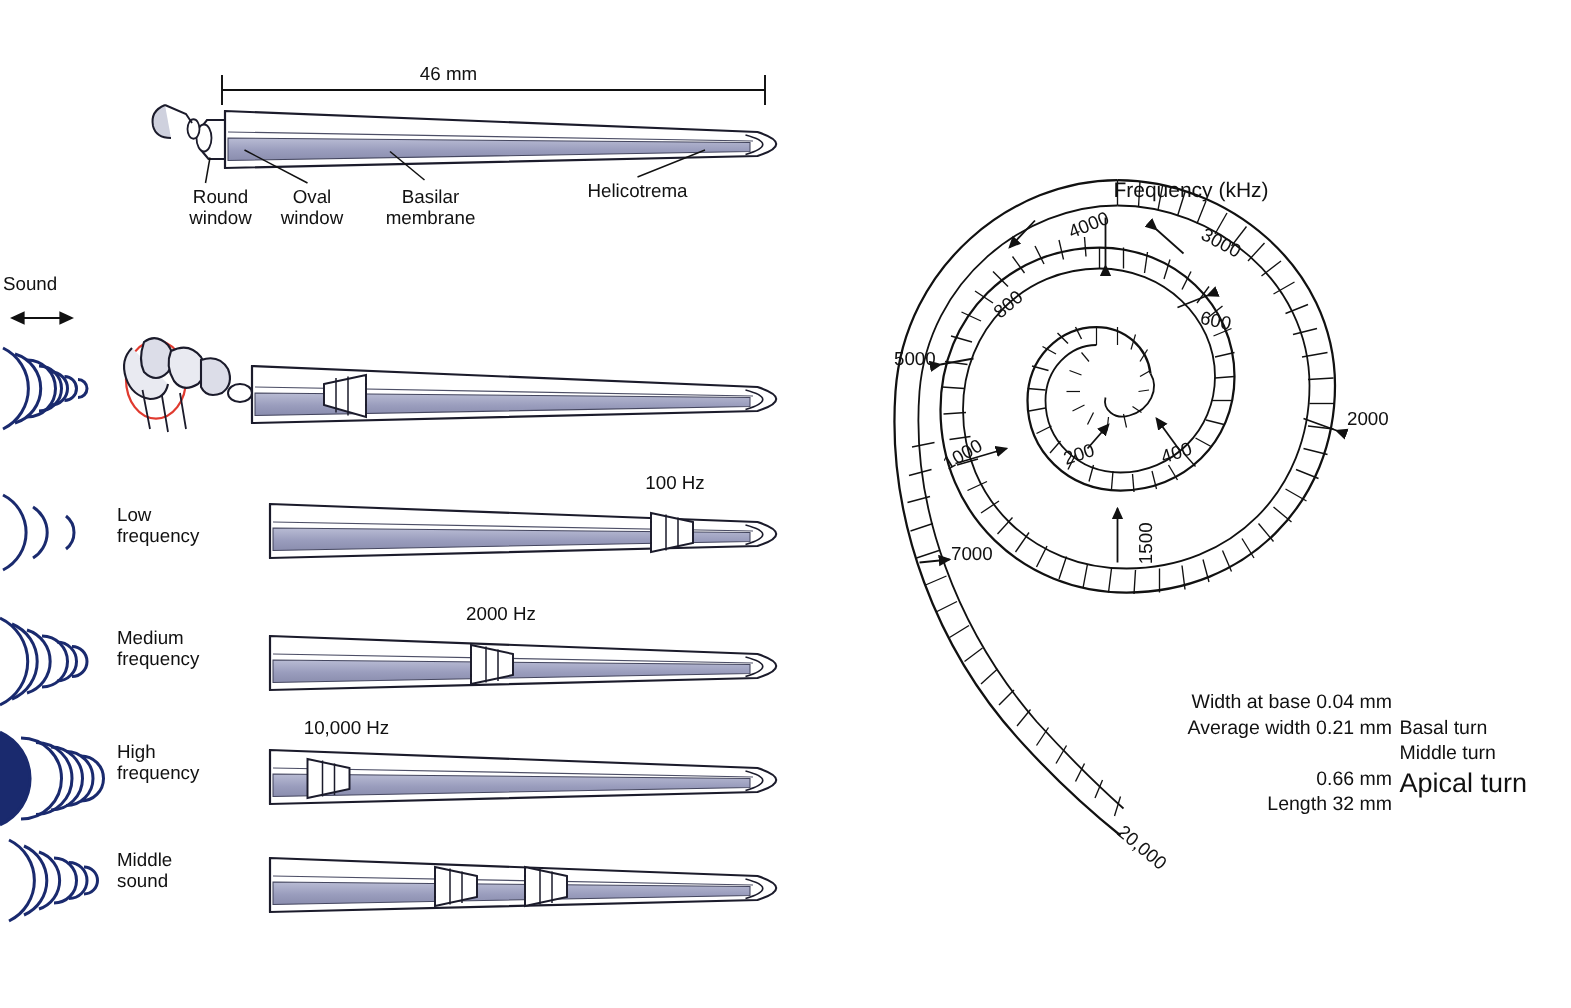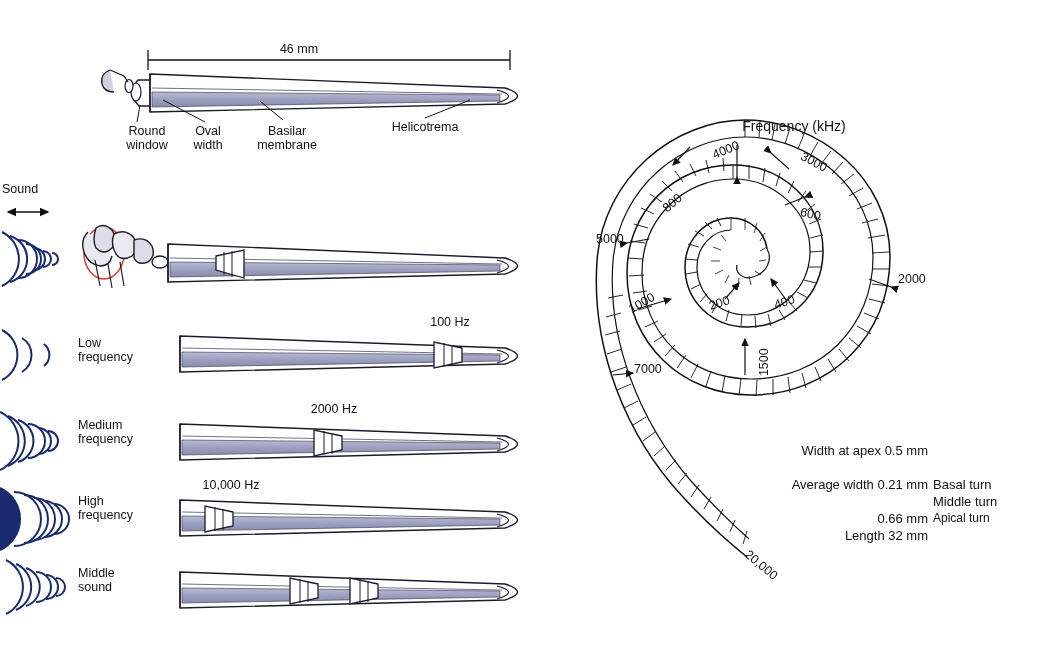--- a/index.html
+++ b/index.html
@@ -355,21 +355,21 @@
         <line x1="-132" y1="110" x2="-112" y2="108" marker-end="url(#arrowEnd)"></line>
       </g>
     </g>
   </svg>
 
   <div class="lbl center" style="left:299px; top:42px; width:60px; margin-left:-30px;">46 mm</div>
 
   <div class="lbl center" style="left:117px; top:124px; width:60px;">Round
 window</div>
   <div class="lbl center" style="left:176px; top:124px; width:64px;">Oval
-width</div>
+window</div>
   <div class="lbl center" style="left:252px; top:124px; width:70px;">Basilar
 membrane</div>
   <div class="lbl center" style="left:362px; top:120px; width:126px;">Helicotrema</div>
 
   <div class="lbl" style="left:2px; top:182px;">Sound</div>
 
   <div class="lbl" style="left:78px; top:336px;">Low
 frequency</div>
   <div class="lbl" style="left:78px; top:418px;">Medium
 frequency</div>
@@ -390,22 +390,22 @@
   <div class="lbl" style="left:800px; top:207px; transform:rotate(12deg);">600</div>
   <div class="lbl" style="left:596px; top:232px;">5000</div>
   <div class="lbl" style="left:898px; top:272px;">2000</div>
   <div class="lbl" style="left:709px; top:296px; transform:rotate(-18deg);">200</div>
   <div class="lbl" style="left:774px; top:295px; transform:rotate(-18deg);">400</div>
   <div class="lbl" style="left:628px; top:296px; transform:rotate(-30deg);">1000</div>
   <div class="lbl" style="left:750px; top:355px; transform:rotate(-90deg);">1500</div>
   <div class="lbl" style="left:634px; top:362px;">7000</div>
   <div class="lbl" style="left:742px; top:558px; transform:rotate(40deg);">20,000</div>
 
-  <div class="lbl right" style="left:688px; top:444px; width:240px; font-size:13px;">Width at apex 0.5 mm</div>
+  <div class="lbl right" style="left:688px; top:461px; width:240px; font-size:13px;">Width at base 0.04 mm</div>
   <div class="lbl right" style="left:688px; top:478px; width:240px; font-size:13px;">Average width 0.21 mm</div>
   <div class="lbl right" style="left:688px; top:512px; width:240px; font-size:13px;">0.66 mm</div>
   <div class="lbl right" style="left:688px; top:529px; width:240px; font-size:13px;">Length 32 mm</div>
 
   <div class="lbl" style="left:933px; top:478px; font-size:13px;">Basal turn</div>
   <div class="lbl" style="left:933px; top:495px; font-size:13px;">Middle turn</div>
-  <div class="lbl" style="left:933px; top:512px; font-size:12px;">Apical turn</div>
+  <div class="lbl" style="left:933px; top:512px; font-size:18px;">Apical turn</div>
 
 </div>
 
 </body></html>

